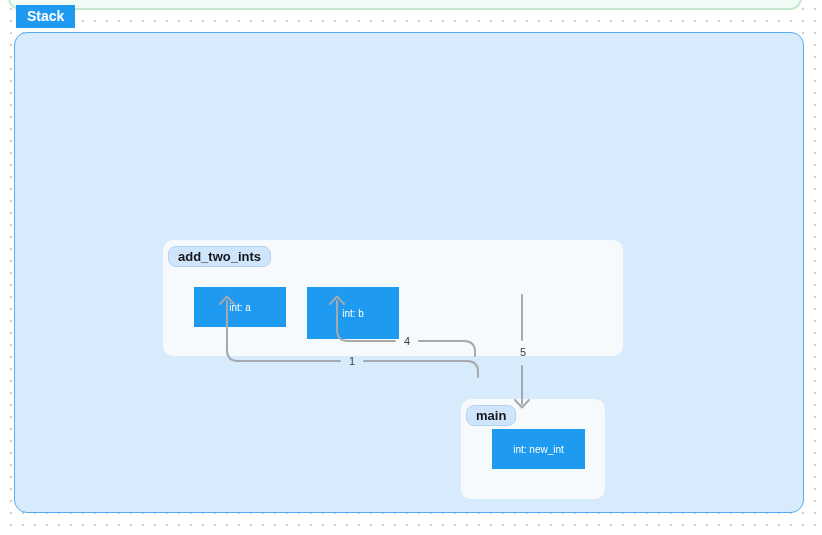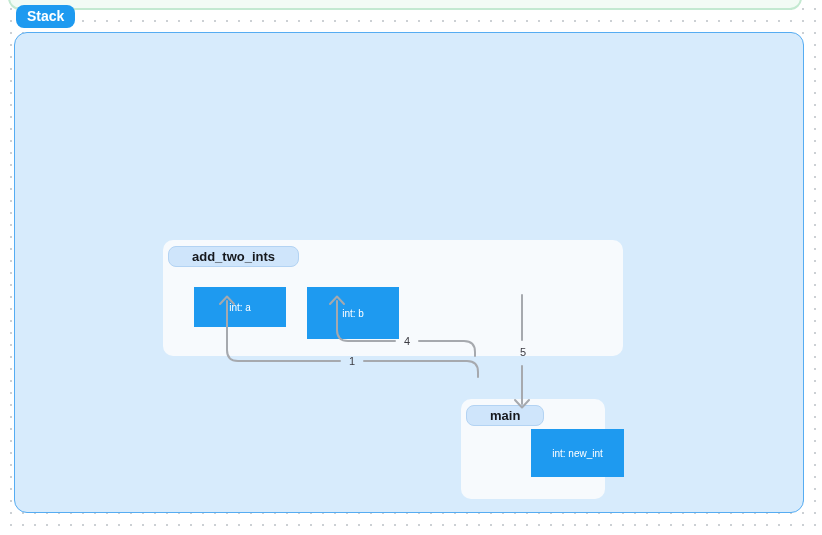--- a/index.html
+++ b/index.html
@@ -31,21 +31,21 @@
   .stack-badge {
     position: absolute;
     left: 16px; top: 5px;
     height: 23px;
     padding: 0 11px;
     background: #1e9af0;
     color: #ffffff;
     font-size: 14px;
     font-weight: bold;
     line-height: 23px;
-    border-radius: 8px;
+    border-radius: 0;
     z-index: 5;
   }
   .stack-panel {
     position: absolute;
     left: 14px; top: 32px;
     width: 790px; height: 481px;
     background: #d7ebfc;
     border: 1.5px solid #55acf2;
     border-radius: 13px;
     box-sizing: border-box;
@@ -53,21 +53,21 @@
   .frame-card {
     position: absolute;
     background: #f7fafd;
     border-radius: 10px;
   }
   .frame-add { left: 148px; top: 207px; width: 460px; height: 116px; }
   .frame-main { left: 446px; top: 366px; width: 144px; height: 100px; }
   .frame-label {
     position: absolute;
     left: 5px; top: 6px;
-    padding: 2px 23px;
+    padding: 2px 9px;
     background: #cfe5fb;
     border: 1px solid #b3d3f3;
     border-radius: 8px;
     font-size: 13px;
     font-weight: bold;
     color: #16181d;
     white-space: nowrap;
   }
   .var-node {
     position: absolute;
@@ -75,21 +75,21 @@
     border-radius: 0;
     color: #ffffff;
     font-size: 10px;
     display: flex;
     align-items: center;
     justify-content: center;
   }
   .var-a       { left: 31px;  top: 47px; width: 92px; height: 40px; }
   .var-b       { left: 144px; top: 47px; width: 92px; height: 52px; }
   .var-sum     { left: 329px; top: 47px; width: 91px; height: 40px; }
-  .var-new-int { left: 31px;  top: 30px; width: 93px; height: 48px; margin-left: 39px; }
+  .var-new-int { left: 31px;  top: 30px; width: 93px; height: 40px; }
   .arrows-layer {
     position: absolute;
     left: 0; top: 0;
     width: 822px; height: 535px;
     pointer-events: none;
   }
   .arrows-layer path {
     fill: none;
     stroke: #a6a9ae;
     stroke-width: 2;

